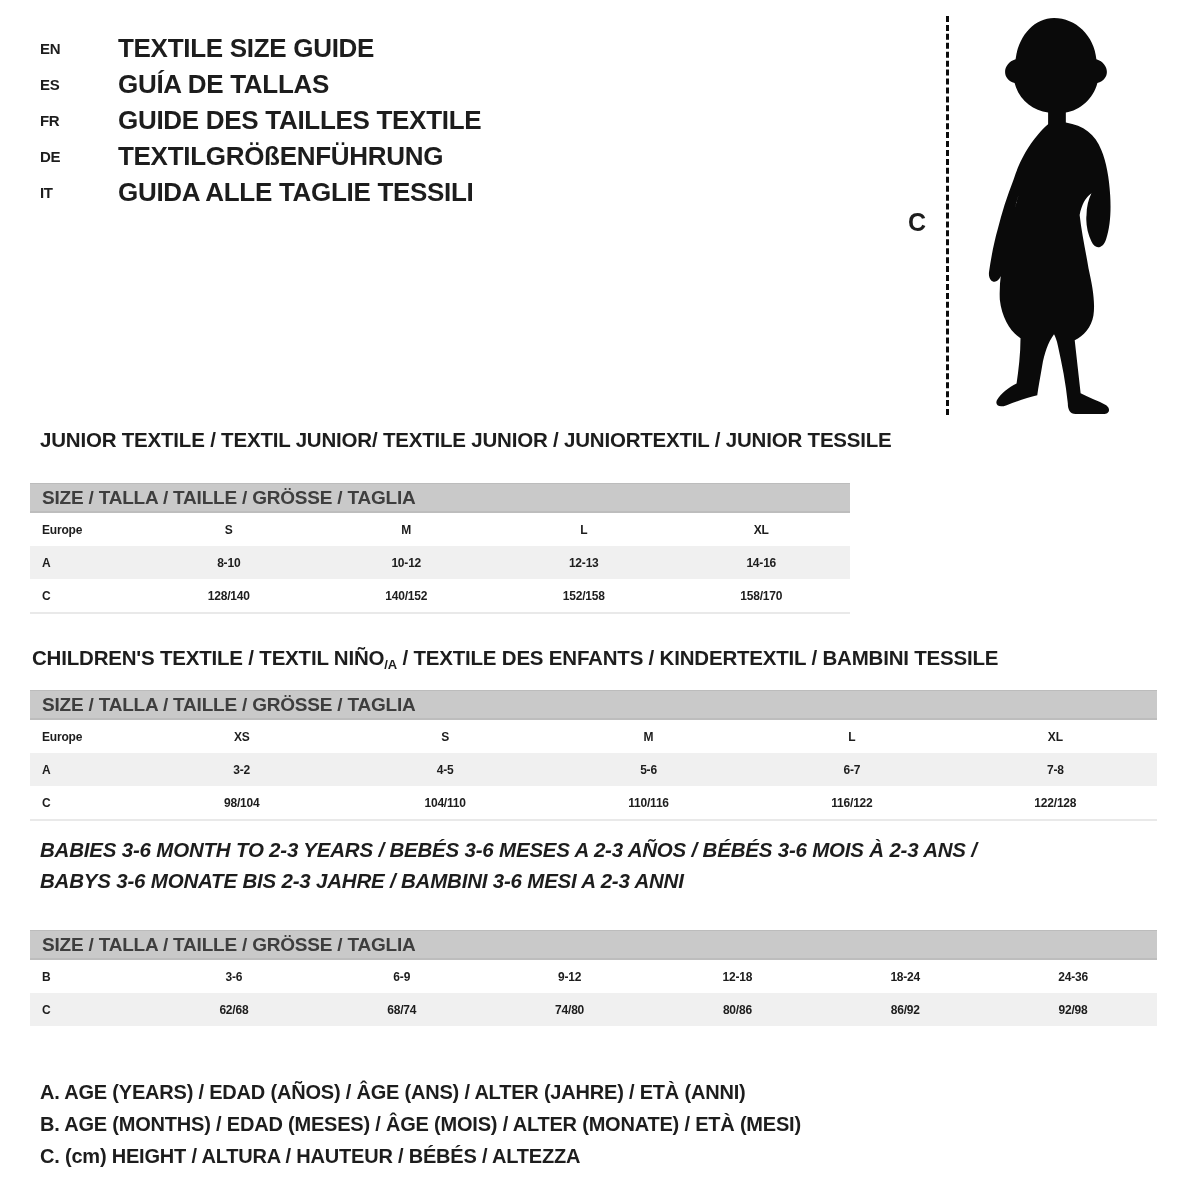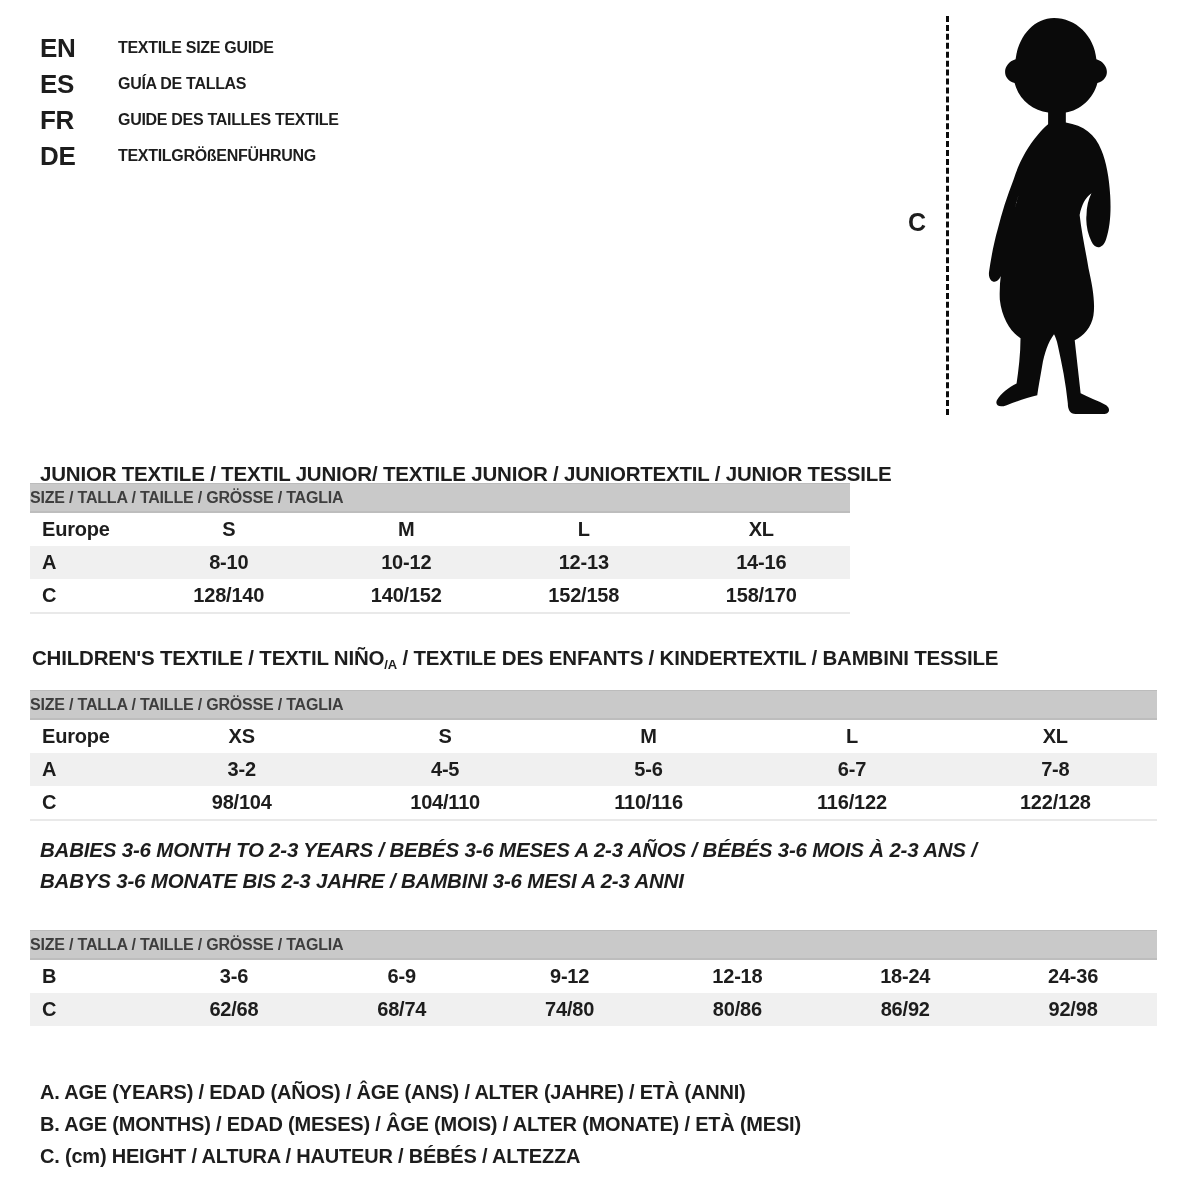--- a/index.html
+++ b/index.html
@@ -6,41 +6,41 @@
   body{
     width:1200px;height:1200px;position:relative;background:#ffffff;
     font-family:"Liberation Sans",sans-serif;color:#1d1d1d;
     -webkit-font-smoothing:antialiased;overflow:hidden;
   }
   .abs{position:absolute;}
 
   
   .languages{left:40px;top:30px;}
   .lang-row{display:flex;height:36px;align-items:center;}
-  .lang-code{width:78px;font-size:26px;font-weight:700;letter-spacing:-0.3px;}
-  .lang-title{font-size:16px;font-weight:700;letter-spacing:-0.3px;white-space:nowrap;}
+  .lang-code{width:78px;font-size:15px;font-weight:700;letter-spacing:-0.3px;}
+  .lang-title{font-size:26px;font-weight:700;letter-spacing:-0.3px;white-space:nowrap;}
 
   
   .dash-line{left:946px;top:16px;height:399px;width:0;border-left:3px dashed #0c0c0c;}
   .fig-c{left:908px;top:208px;font-size:25px;font-weight:700;}
   .baby-svg{left:970px;top:14px;}
 
   
   .section-title{font-size:20.5px;font-weight:700;letter-spacing:-0.2px;white-space:nowrap;}
   .title-sub{font-size:13px;vertical-align:-4px;font-weight:700;}
   .two-line{line-height:31px;}
 
   
   .tbl{position:absolute;left:30px;}
   .tbl-bar{
     height:30px;background:#c9c9c9;border-top:1px solid #bcbcbc;border-bottom:2px solid #bdbdbd;
-    display:flex;align-items:center;padding-left:0;box-sizing:border-box;
-    font-size:16px;font-weight:700;color:#3e3e3e;letter-spacing:-0.2px;
+    display:flex;align-items:center;padding-left:12px;box-sizing:border-box;
+    font-size:19px;font-weight:700;color:#3e3e3e;letter-spacing:-0.2px;
   }
-  .tr{display:flex;height:33px;align-items:center;font-size:20px;font-weight:700;letter-spacing:-0.2px;}
+  .tr{display:flex;height:33px;align-items:center;font-size:12px;font-weight:700;letter-spacing:-0.2px;}
   .tr.shade{background:#f0f0f0;}
   .tl{padding-left:12px;box-sizing:border-box;}
   .w-junior{width:820px;}
   .w-wide{width:1127px;}
   .tbl .tl{width:110px;flex:0 0 110px;}
   .tbl.babies .tl{width:120px;flex:0 0 120px;}
   .td{flex:1;text-align:center;}
   .tbl.end-rule{border-bottom:2px solid #e9e9e9;}
 
   
@@ -59,20 +59,24 @@
     <span class="lang-code">ES</span>
     <span class="lang-title">GUÍA DE TALLAS</span>
   </div>
   <div class="lang-row">
     <span class="lang-code">FR</span>
     <span class="lang-title">GUIDE DES TAILLES TEXTILE</span>
   </div>
   <div class="lang-row">
     <span class="lang-code">DE</span>
     <span class="lang-title">TEXTILGRÖßENFÜHRUNG</span>
+  </div>
+  <div class="lang-row">
+    <span class="lang-code">IT</span>
+    <span class="lang-title">GUIDA ALLE TAGLIE TESSILI</span>
   </div>
 </div>
 
 <span class="abs fig-c">C</span>
 <div class="abs dash-line"></div>
 <svg class="abs baby-svg" width="170" height="404" viewBox="0 0 170 410" aria-hidden="true">
   <path fill="#0a0a0a" d="
     M84,4
     C106,4 125,22 127,46
     C140,50 142,66 128,70
@@ -111,21 +115,21 @@
     C31,202 36,186 43,168
     C48,152 56,136 68,122
     C71,119 75,114 78,112
     L78,100
     C62,98 48,86 44,70
     C30,66 32,50 45,46
     C48,22 64,4 84,4
     Z"></path>
 </svg>
 
-<div class="abs section-title" style="left:40px;top:462px;">JUNIOR TEXTILE / TEXTIL JUNIOR/ TEXTILE JUNIOR / JUNIORTEXTIL / JUNIOR TESSILE</div>
+<div class="abs section-title" style="left:40px;top:428px;">JUNIOR TEXTILE / TEXTIL JUNIOR/ TEXTILE JUNIOR / JUNIORTEXTIL / JUNIOR TESSILE</div>
 <div class="tbl w-junior end-rule" style="top:483px;">
   <div class="tbl-bar w-junior">SIZE / TALLA / TAILLE / GRÖSSE / TAGLIA</div>
   <div class="tr">
     <span class="tl">Europe</span>
     <span class="td">S</span>
     <span class="td">M</span>
     <span class="td">L</span>
     <span class="td">XL</span>
   </div>
   <div class="tr shade">

